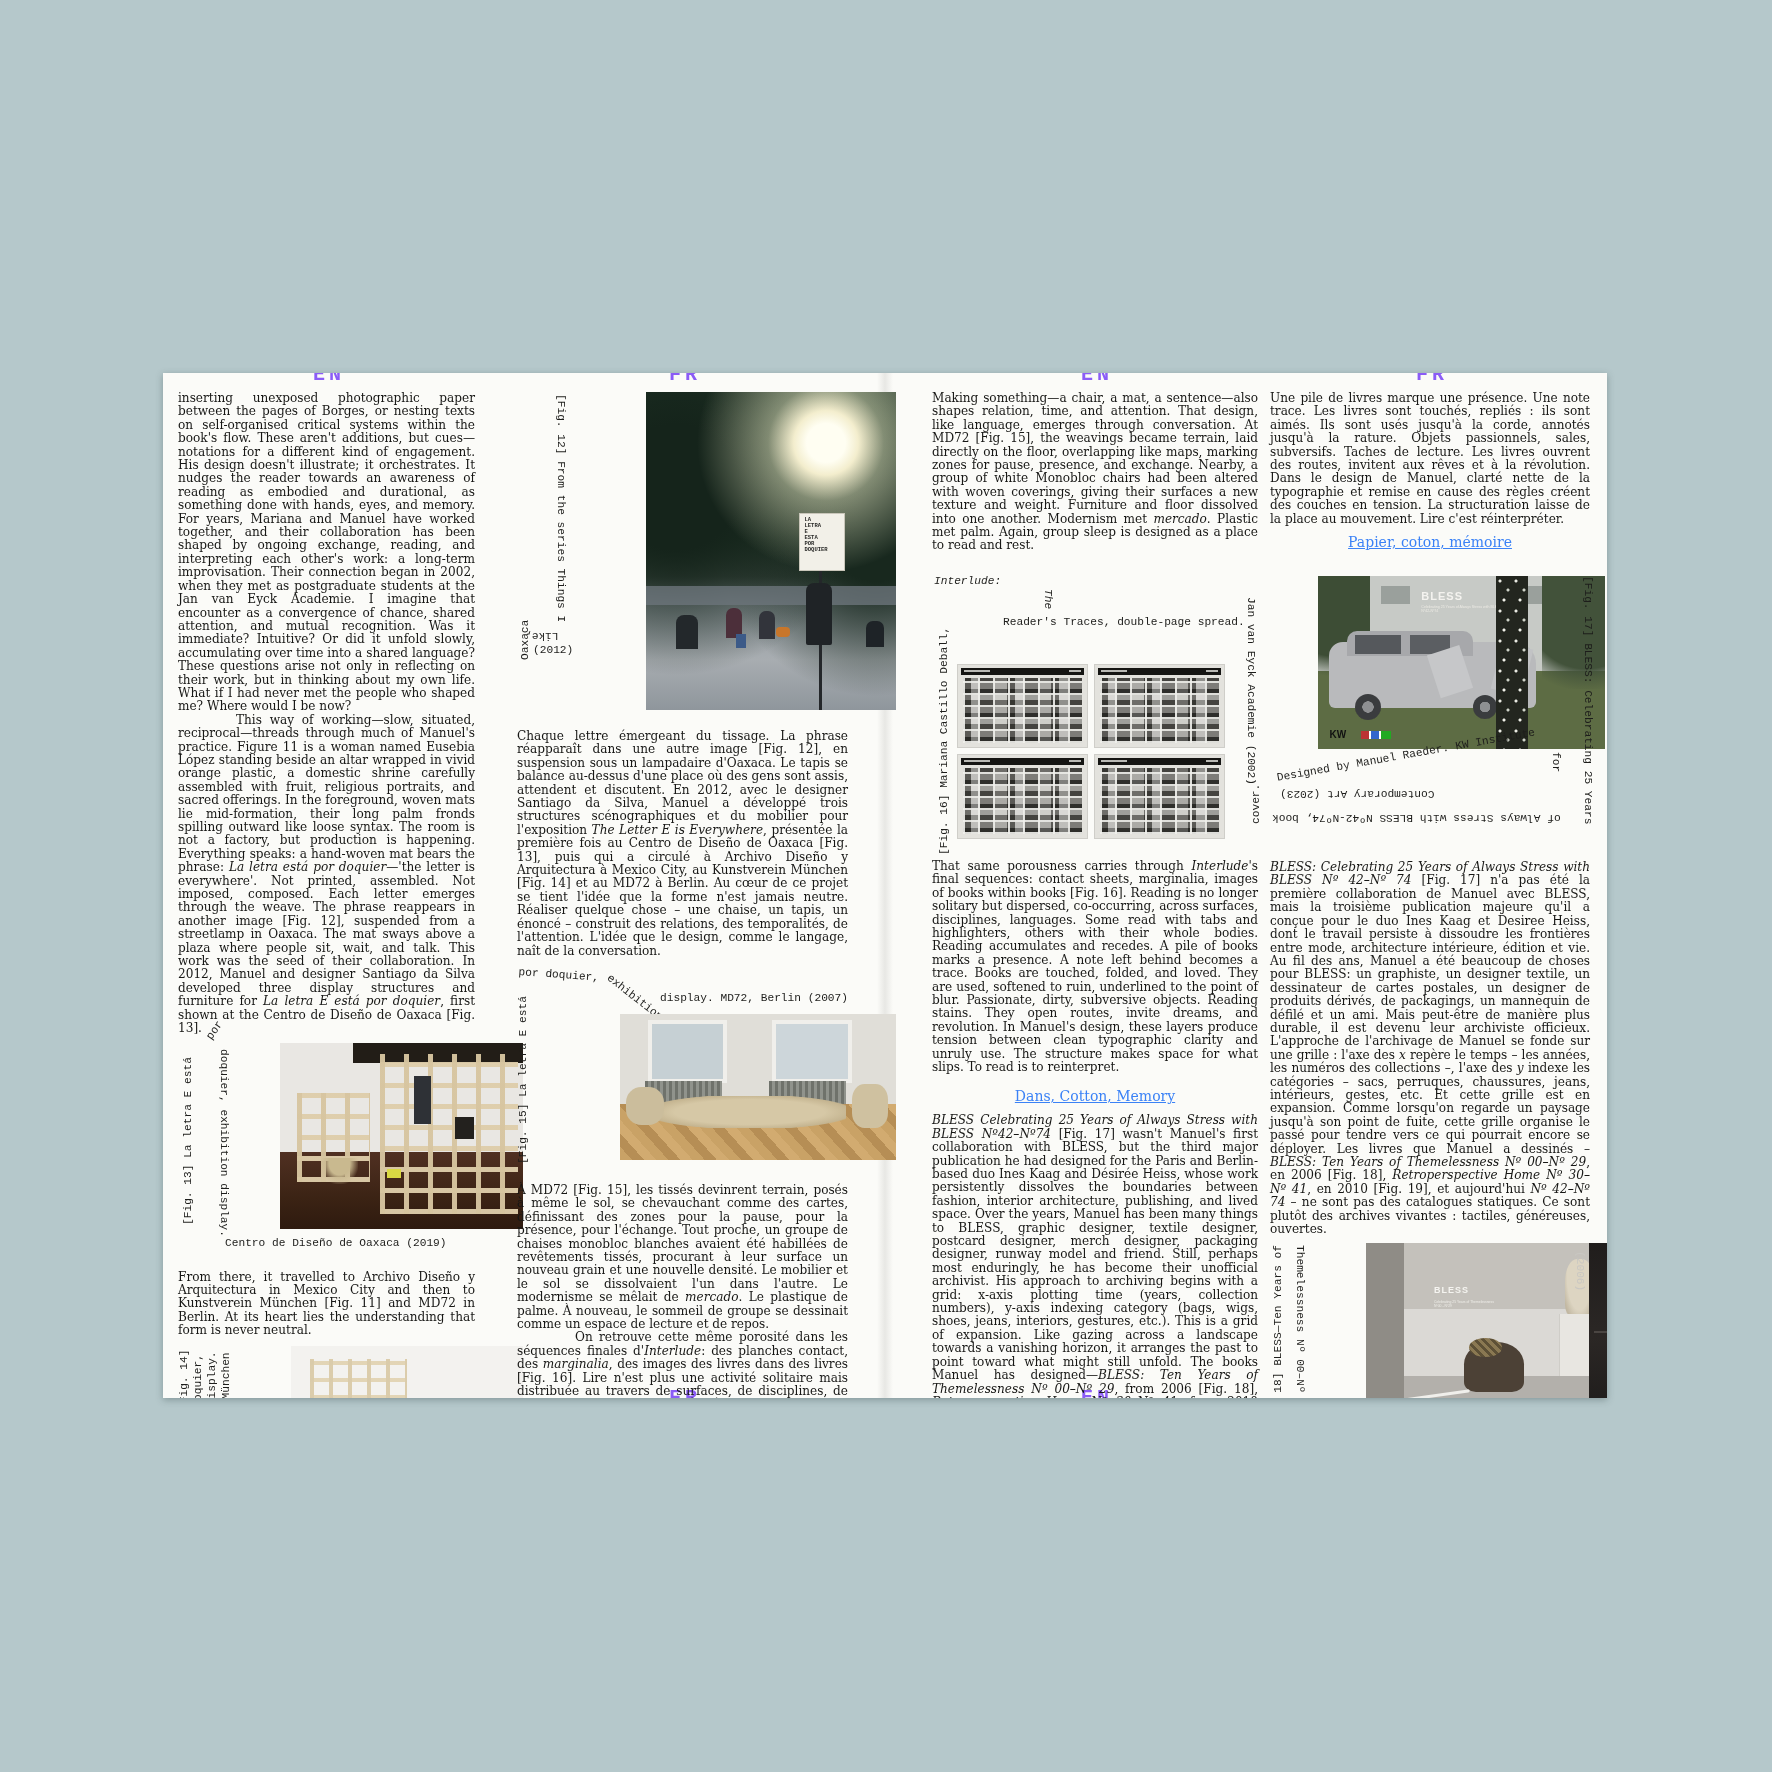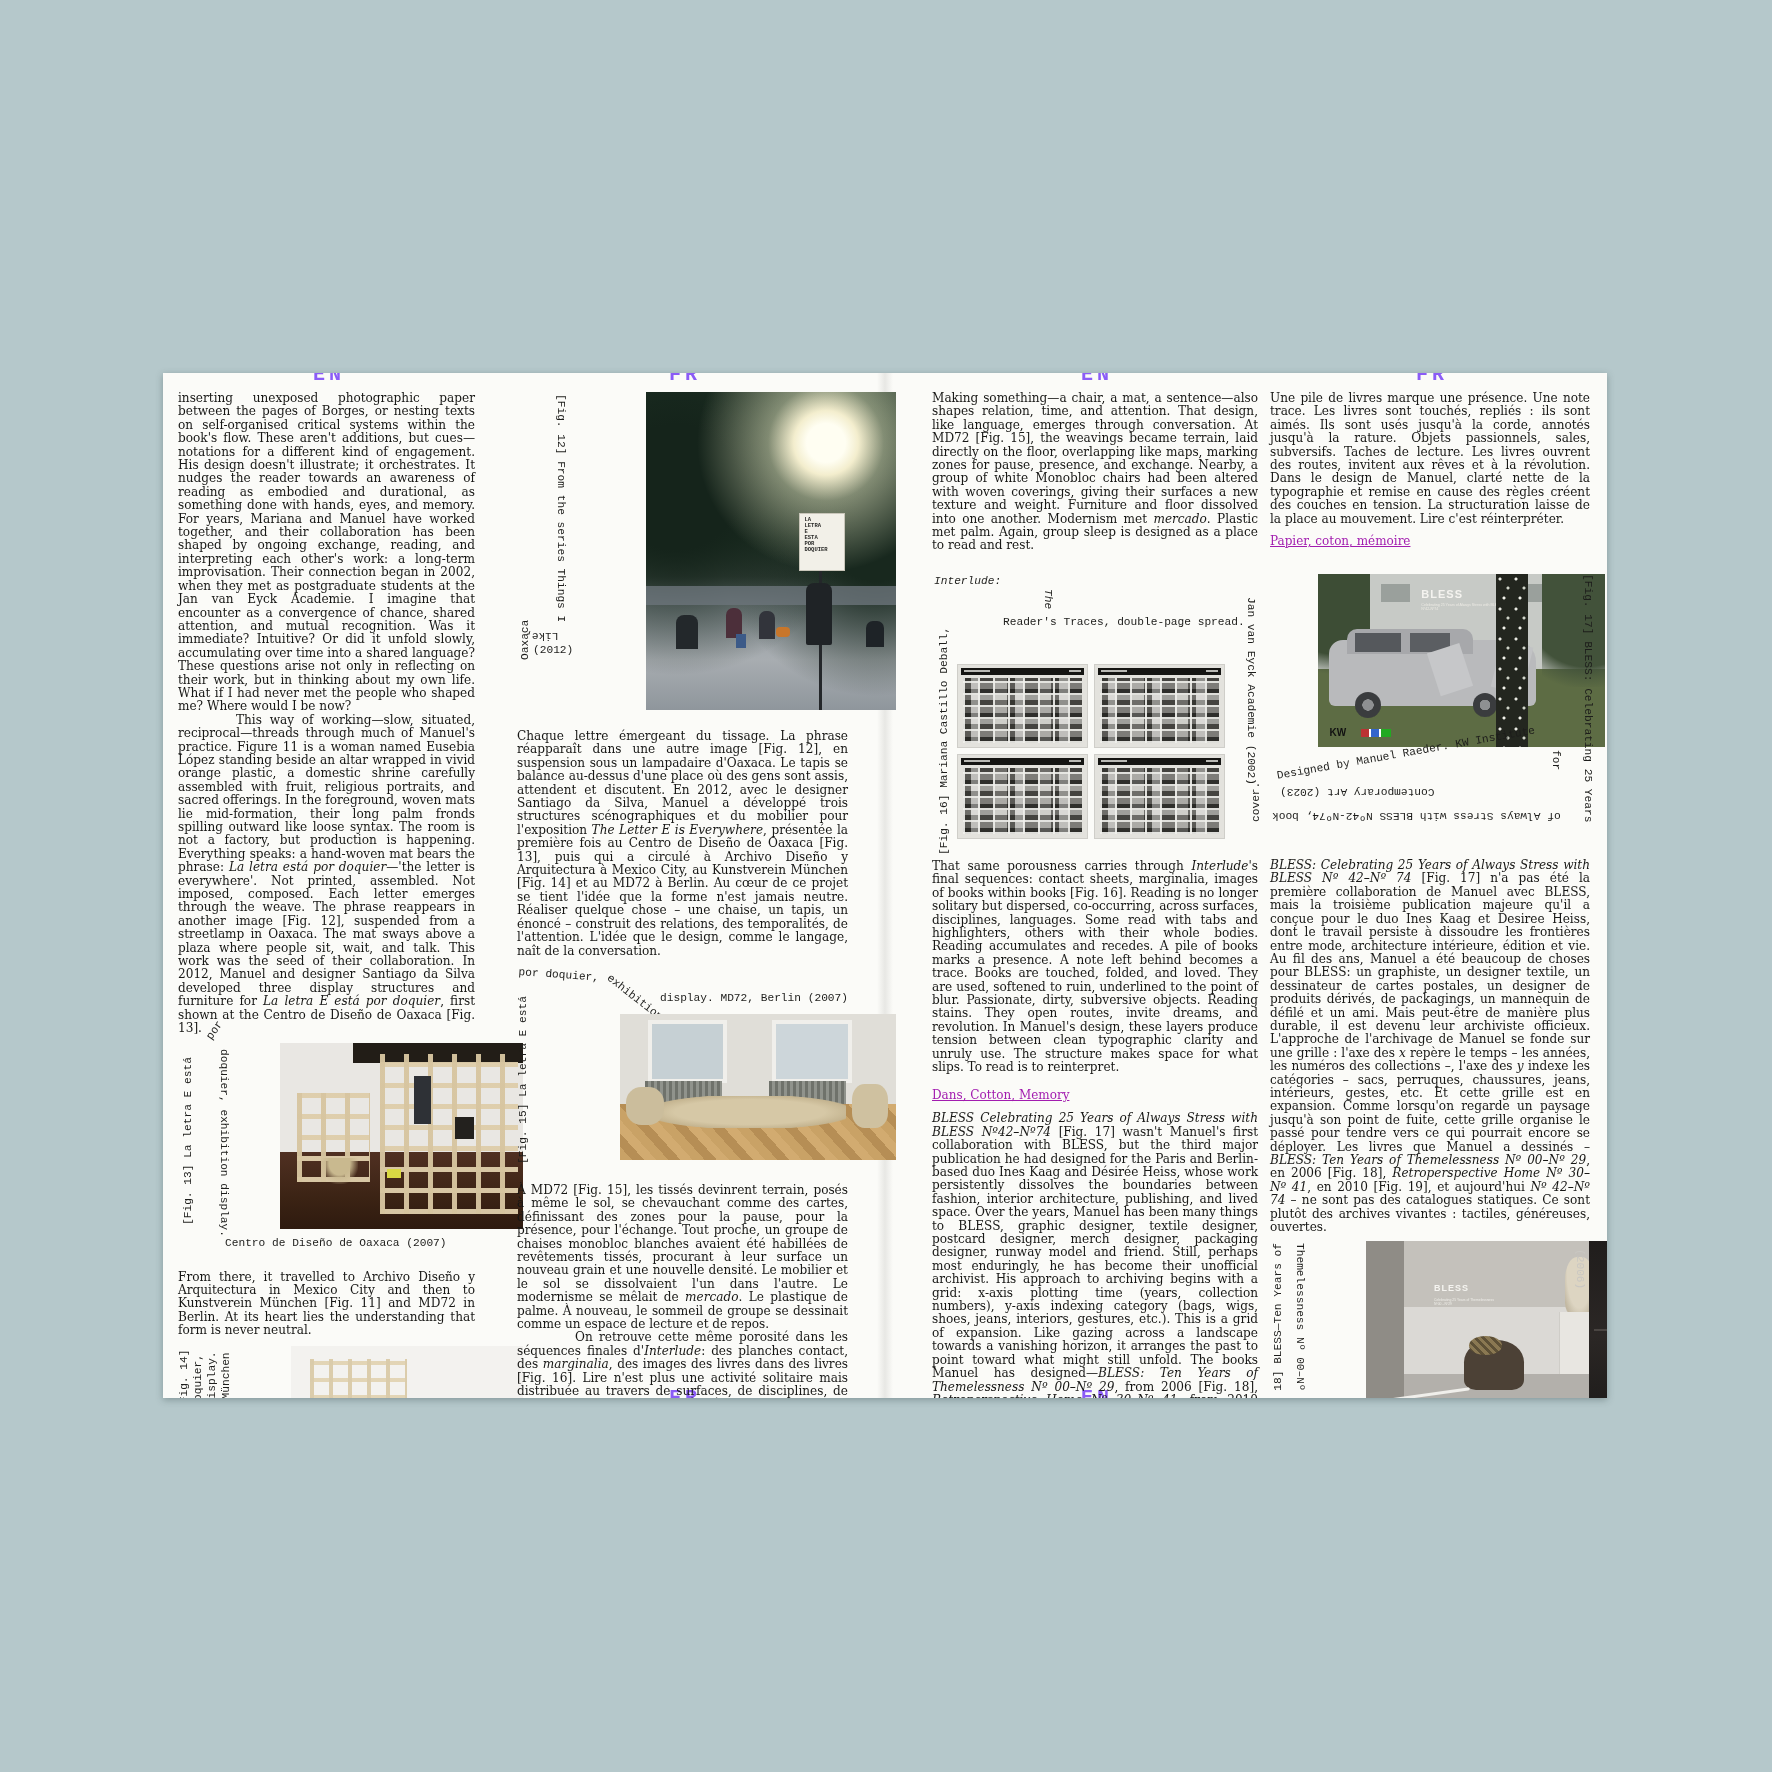--- a/index.html
+++ b/index.html
@@ -14,21 +14,21 @@
   .marker span{display:block;font:bold 20px "Liberation Mono",monospace;letter-spacing:4px;color:#8b5cf6;}
   .marker.top span{margin-top:-10px;}
   .marker.top{top:0;}
   .marker.bot{bottom:0;height:12px;}
   .marker.bot span{margin-top:0;}
   
   .col{position:absolute;top:19px;}
   .body-txt p{margin:0;font-size:12.1px;line-height:13.4px;text-align:justify;color:#171715;}
   .body-txt p.ind{text-indent:58px;}
   .it{font-style:italic;}
-  .subhead{text-align:left;text-decoration:underline;font-size:12px;color:#a21caf;margin:14px 0 10px;}
+  .subhead{text-align:center;text-decoration:underline;font-size:14px;color:#3b82f6;margin:14px 0 10px;}
   
   .cap{font-family:"Liberation Mono",monospace;font-size:11.2px;line-height:12px;color:#1d1d1b;
        white-space:nowrap;position:absolute;}
   .r90{transform:rotate(90deg);transform-origin:0 0;}
   .rm90{transform:rotate(-90deg);transform-origin:0 0;}
   .r180{transform:rotate(180deg);transform-origin:50% 50%;}
   .capline{font-family:"Liberation Mono",monospace;font-size:11.2px;color:#1d1d1b;white-space:nowrap;}
   .figblock{position:relative;}
   .ph{position:absolute;overflow:hidden;margin-left:48px;}
   .layer{position:absolute;}
@@ -103,21 +103,21 @@
           <div class="layer" style="left:30%;top:0;width:70%;height:11%;background:#221d17"></div>
           <div class="layer" style="left:0;bottom:0;width:100%;height:41%;background:linear-gradient(#503022,#3b2314 60%,#2e1a0f)"></div>
           <div class="layer lattice" style="left:7%;top:27%;width:30%;height:48%"></div>
           <div class="layer lattice" style="left:41%;top:6%;width:57%;height:86%"></div>
           <div class="layer" style="left:55%;top:18%;width:7%;height:26%;background:#2e3136"></div>
           <div class="layer" style="left:72%;top:40%;width:8%;height:12%;background:#23211e"></div>
           <div class="layer" style="left:17%;top:62%;width:15%;height:14%;background:radial-gradient(ellipse at 50% 20%,#c9b98f 0 40%,rgba(0,0,0,0) 75%)"></div>
           <div class="layer" style="left:44%;top:68%;width:6%;height:5%;background:#d9d943"></div>
         </div>
       </div>
-      <div class="capline" style="padding-left:47px;margin-top:8px">Centro de Diseño de Oaxaca (2007)</div>
+      <div class="capline" style="padding-left:47px;margin-top:8px">Centro de Diseño de Oaxaca (2019)</div>
 
       <p style="margin-top:22px">From there, it travelled to Archivo Diseño y Arquitectura in Mexico City and then to Kunstverein München [Fig. 11] and MD72 in Berlin. At its heart lies the understanding that form is never neutral.</p>
 
       <div class="figblock" style="height:173px;margin-top:8px">
         <span class="cap rm90" style="left:0;top:64px">[Fig. 14]</span>
         <span class="cap rm90" style="left:14px;top:196px">La letra E está por doquier,</span>
         <span class="cap rm90" style="left:28px;top:133px">exhibition display.</span>
         <span class="cap rm90" style="left:42px;top:134px">Kunstverein München</span>
 
         <div class="ph" style="left:65px;top:0;width:232px;height:173px;background:#f3f2ef">

